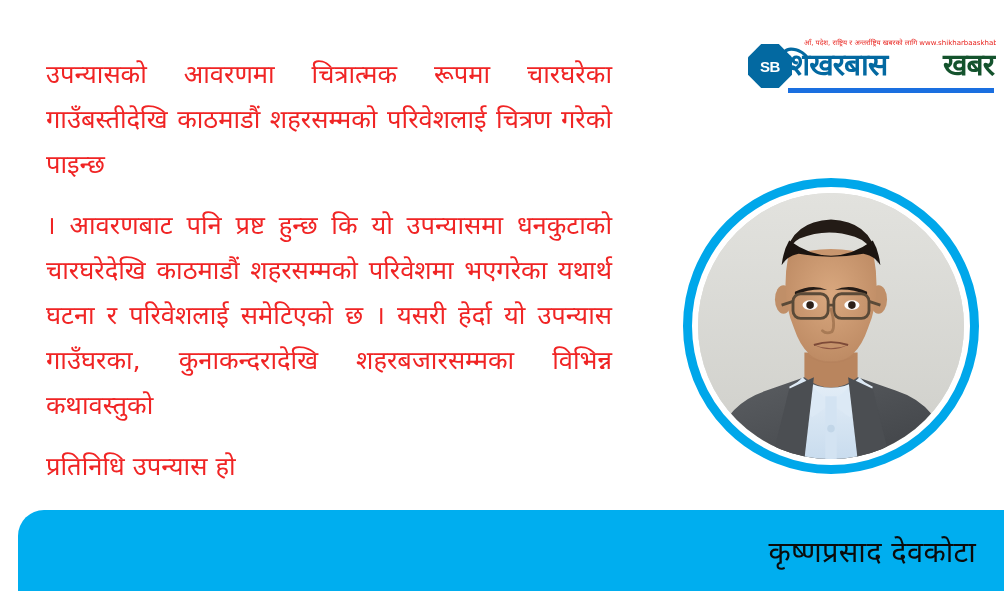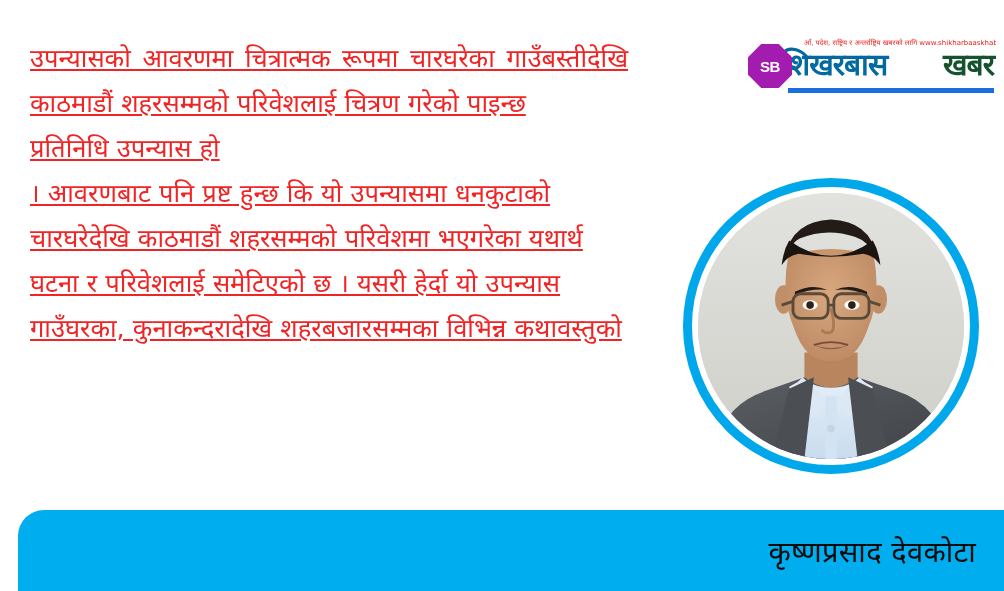--- a/index.html
+++ b/index.html
@@ -17,21 +17,21 @@
 
   
   .logo{
     position:absolute;
     left:748px;top:28px;
     width:248px;height:62px;
   }
   .logo-badge{
     position:absolute;left:0px;top:16px;
     width:44px;height:44px;
-    background:#a21caf;
+    background:#0369a1;
     clip-path:polygon(30% 0%,70% 0%,100% 30%,100% 70%,70% 100%,30% 100%,0% 70%,0% 30%);
     display:flex;align-items:center;justify-content:center;
     z-index:3;
   }
   .logo-badge span{
     color:#ffffff;font-weight:bold;font-size:15px;
     letter-spacing:-0.5px;line-height:1;
     font-family:"Liberation Sans", sans-serif;
   }
   .logo-tagline{
@@ -71,21 +71,21 @@
     left:30px;top:36px;
     width:598px;
     color:#f02424;
     font-family:"DejaVu Sans", sans-serif;
     font-size:25.5px;
     line-height:45px;
     font-weight:500;
     text-align:justify;
     text-justify:inter-word;
   }
-  .quote p{margin:0;text-decoration:underline;}
+  .quote p{margin:16px;}
   .quote p:last-child{text-align:left;}
 
   
   .portrait{
     position:absolute;
     left:683px;top:178px;
     width:296px;height:296px;
     border-radius:50%;
     border:9px solid #00a7ea;
     background:#ffffff;
@@ -133,22 +133,22 @@
       <span>SB</span>
     </div>
     <div class="logo-tagline">आँ, पदेश, राष्ट्रिय र अन्तर्राष्ट्रिय खबरको लागि  www.shikharbaaskhabar.com</div>
     <div class="logo-word-main">शिखरबास</div>
     <div class="logo-word-sub">खबर</div>
     <div class="logo-underline"></div>
   </div>
 
   <div class="quote">
     <p>उपन्यासको आवरणमा चित्रात्मक रूपमा चारघरेका गाउँबस्तीदेखि काठमाडौं शहरसम्मको परिवेशलाई चित्रण गरेको पाइन्छ</p>
+    <p>। आवरणबाट पनि प्रष्ट हुन्छ कि यो उपन्यासमा धनकुटाको चारघरेदेखि काठमाडौं शहरसम्मको परिवेशमा भएगरेका यथार्थ घटना र परिवेशलाई समेटिएको छ । यसरी हेर्दा यो उपन्यास गाउँघरका, कुनाकन्दरादेखि शहरबजारसम्मका विभिन्न कथावस्तुको</p>
     <p>प्रतिनिधि उपन्यास हो</p>
-    <p>। आवरणबाट पनि प्रष्ट हुन्छ कि यो उपन्यासमा धनकुटाको चारघरेदेखि काठमाडौं शहरसम्मको परिवेशमा भएगरेका यथार्थ घटना र परिवेशलाई समेटिएको छ । यसरी हेर्दा यो उपन्यास गाउँघरका, कुनाकन्दरादेखि शहरबजारसम्मका विभिन्न कथावस्तुको</p>
   </div>
 
   <div class="portrait">
     <div class="portrait-inner">
       <svg class="photo-svg" viewBox="0 0 280 280" preserveAspectRatio="xMidYMid slice">
         <defs>
           <linearGradient id="wallg" x1="0" y1="0" x2="0" y2="1">
             <stop offset="0%" stop-color="#e2e2de"></stop>
             <stop offset="100%" stop-color="#cfcfca"></stop>
           </linearGradient>

